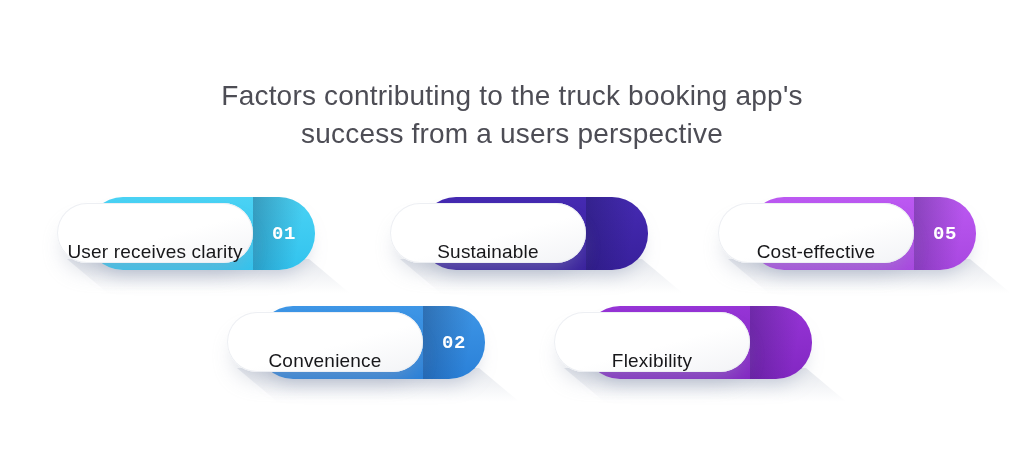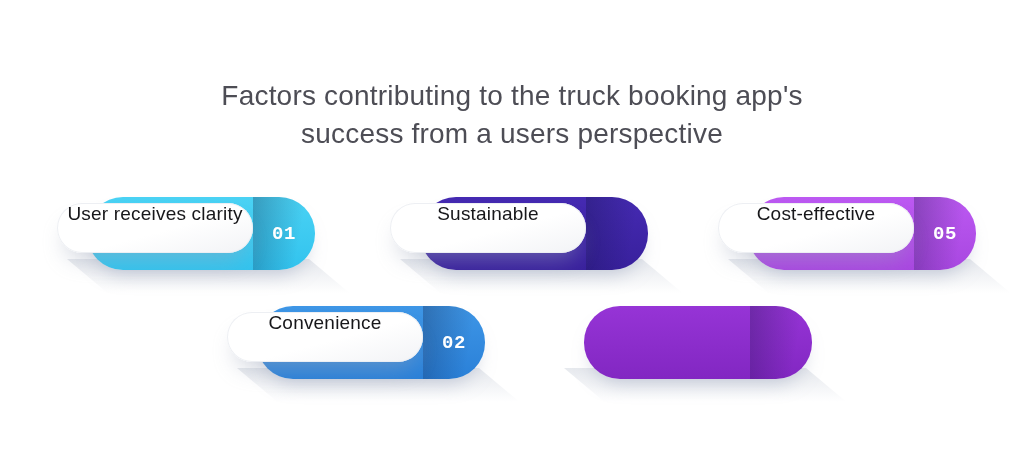--- a/index.html
+++ b/index.html
@@ -62,25 +62,25 @@
     font-size:19px;
     font-weight:700;
     letter-spacing:0.5px;
     z-index:2;
     font-family:Liberation Mono, monospace;
   }
   
   .pill{
     position:absolute;
     left:0;top:6px;
-    width:196px;height:50px;
+    width:196px;height:60px;
     border-radius:31px;
     background:linear-gradient(165deg, #ffffff 55%, #f2f3f6 100%);
     box-shadow:0 14px 22px -8px rgba(156,165,185,0.45), inset 0 0 0 1px rgba(235,237,242,0.9);
-    display:flex;align-items:flex-start;justify-content:center;
+    display:flex;align-items:flex-end;justify-content:center;
     z-index:2;
   }
   .pill span{
     font-size:19px;
     font-weight:500;
     color:#17171a;
     letter-spacing:0.2px;
     white-space:nowrap;
   }
   .pos-0{left:57px;  top:197px;}
@@ -129,20 +129,23 @@
     <div class="pill">
       <span>Sustainable</span>
     </div>
   </div>
 
   <div class="card pos-3" style="--a1: #9634D6; --a2: #8227C2;">
     <div class="cast"></div>
     <div class="accent">
       <div class="accent-shade"></div>
     </div>
+    <div class="pill">
+      <span>Flexibility</span>
+    </div>
   </div>
 
   <div class="card pos-4" style="--a1: #BC59F2; --a2: #A847E0;">
     <div class="cast"></div>
     <div class="accent">
       <div class="accent-shade"></div>
       <div class="num">05</div>
     </div>
     <div class="pill">
       <span>Cost-effective</span>

